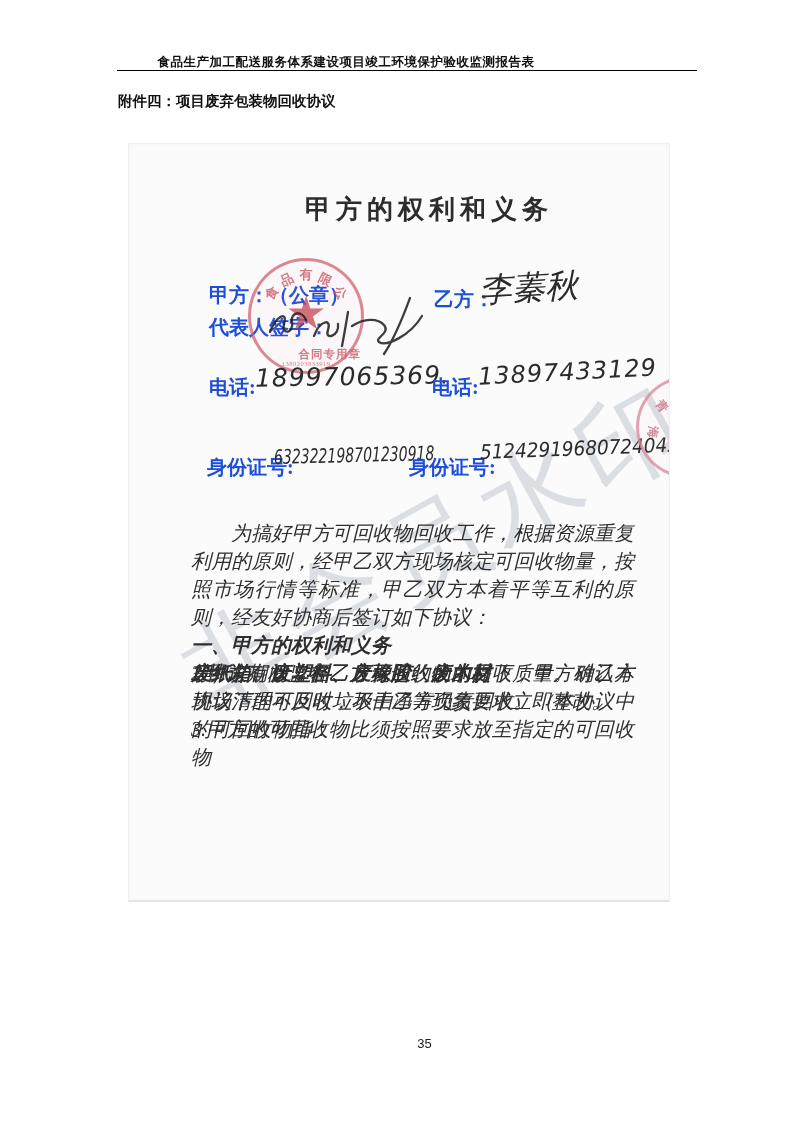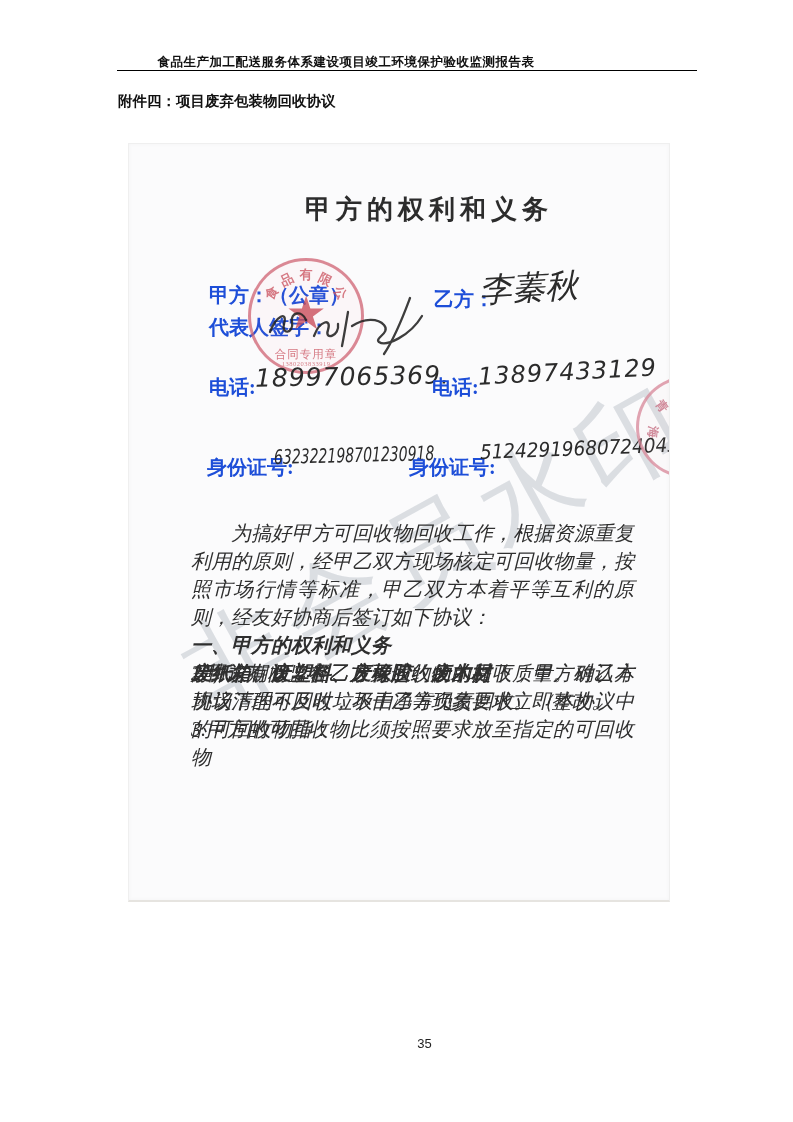--- a/index.html
+++ b/index.html
@@ -40,22 +40,22 @@
   .party-b-name{left:350px;top:122px;font-size:33px;transform:rotate(-3deg);}
 
   
   .stamp{left:119px;top:114px;width:110px;height:110px;border-radius:50%;
     border:3px solid rgba(208,98,112,.8);background:rgba(235,160,170,.06);opacity:.92;}
   .stamp span{display:block;}
   .seal-star{left:50%;top:50%;transform:translate(-50%,-56%);
     font-size:46px;color:rgba(201,75,88,.85);font-style:normal;}
   .seal-arc{width:16px;height:16px;text-align:center;font-size:13px;font-weight:700;
     color:rgba(203,85,98,.85);line-height:16px;}
-  .seal-center{left:0;top:86px;width:110px;text-align:center;font-size:11.5px;
-    letter-spacing:1px;color:rgba(203,85,98,.85);font-weight:400;}
+  .seal-center{left:0;top:86px;width:110px;text-align:right;font-size:11.5px;
+    letter-spacing:1px;color:rgba(203,85,98,.85);font-weight:700;}
   .seal-serial{left:0;top:99px;width:110px;text-align:center;font-size:6.5px;
     color:rgba(203,85,98,.8);letter-spacing:.5px;}
 
   .signature-svg{left:135px;top:148px;}
 
   .phone-a-label{left:80px;top:230px;}
   .phone-a-value{left:126px;top:218px;font-size:25px;letter-spacing:1px;transform:rotate(-1deg);}
   .phone-b-label{left:303px;top:230px;}
   .phone-b-value{left:349px;top:214px;font-size:24px;letter-spacing:1px;transform:rotate(-3deg);}
 

